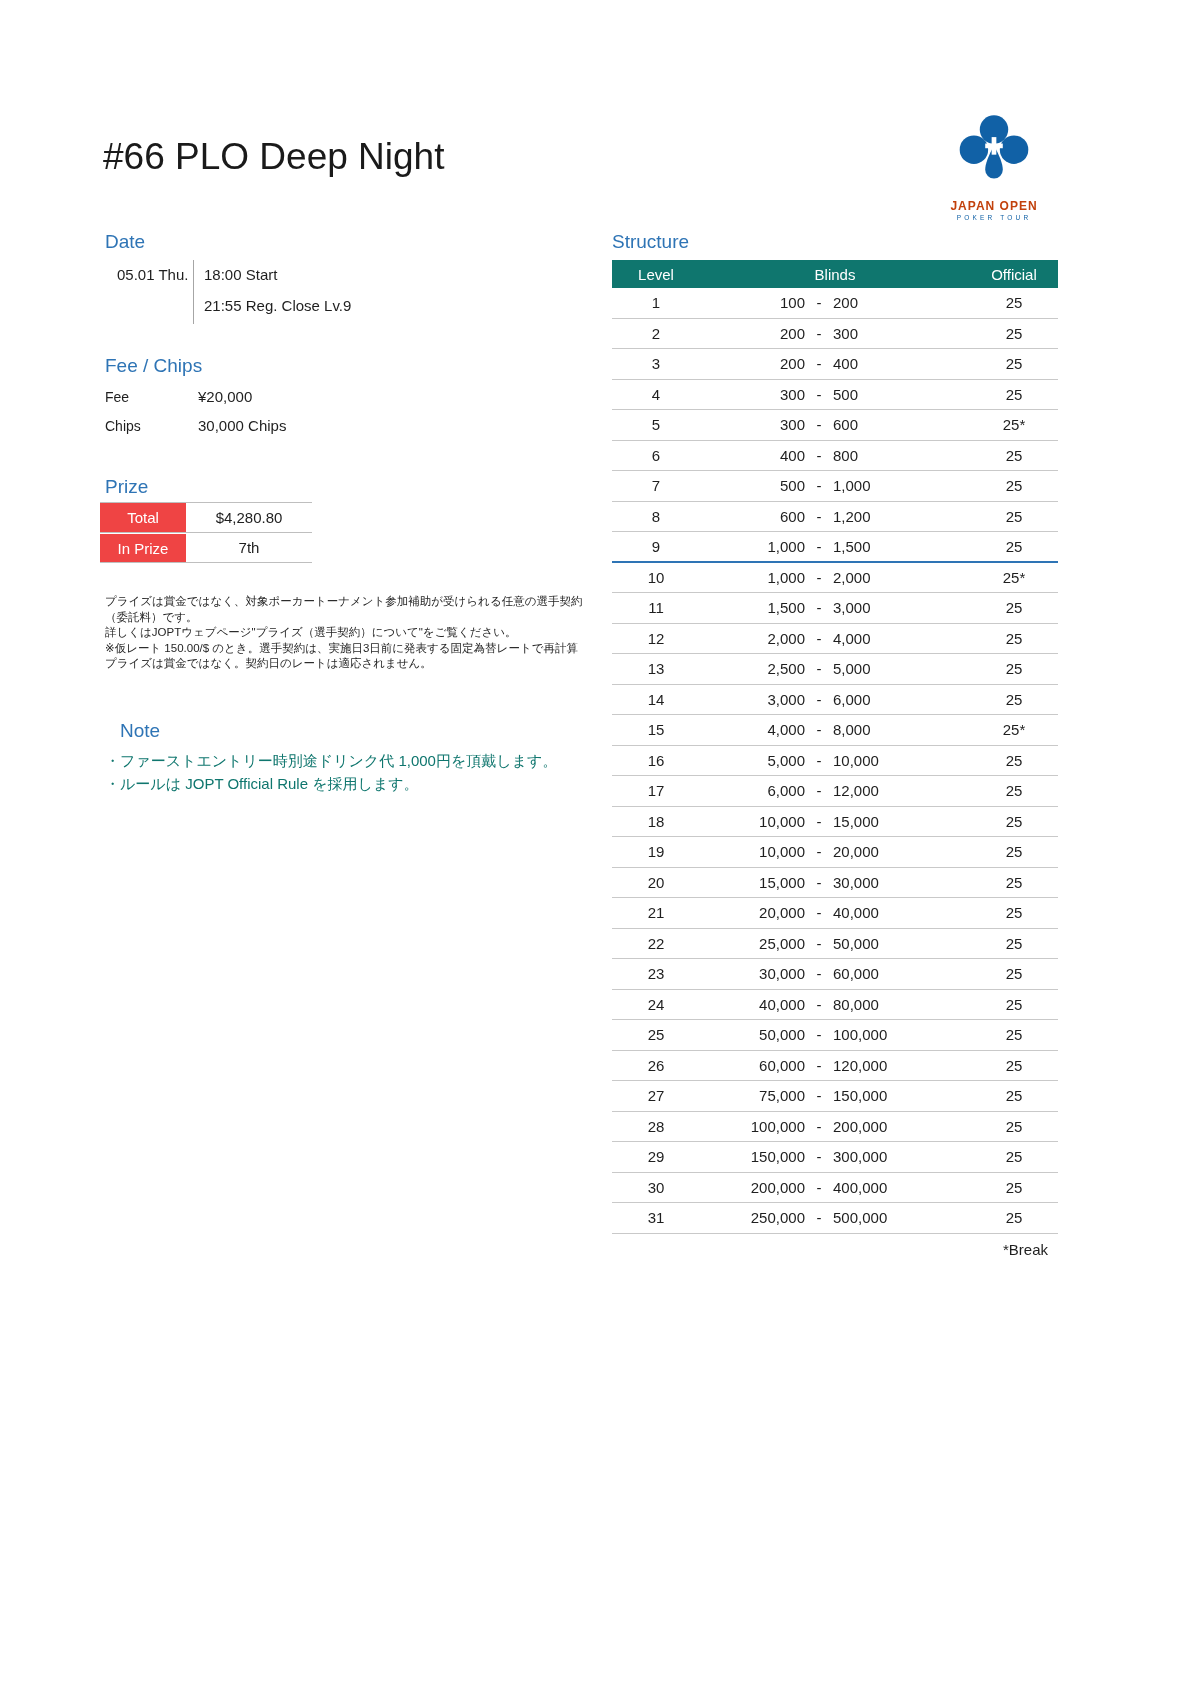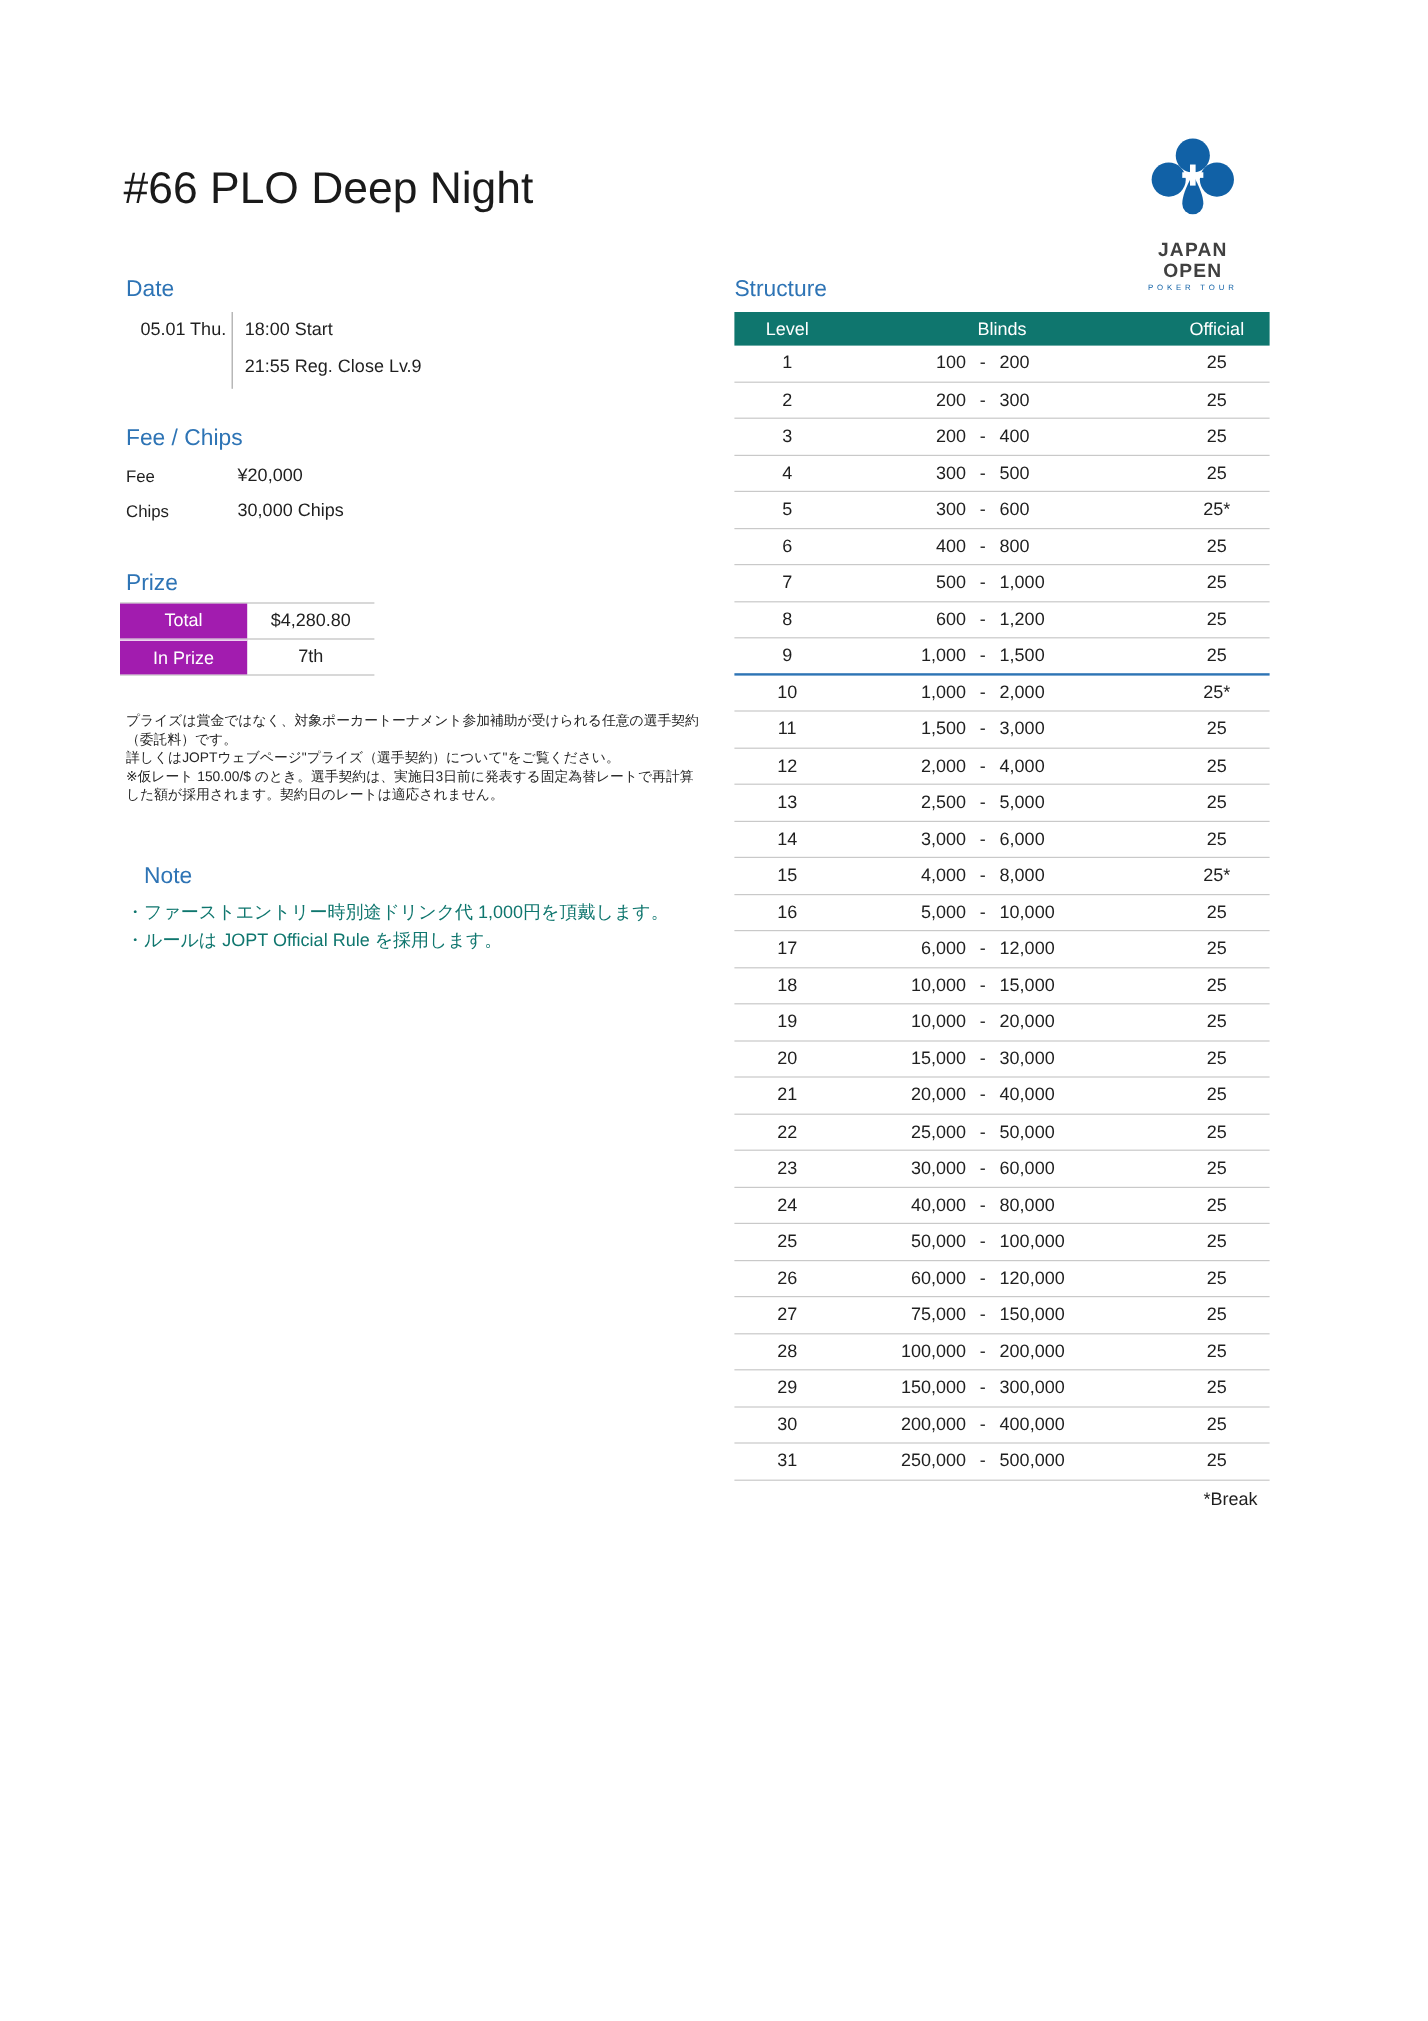--- a/index.html
+++ b/index.html
@@ -24,21 +24,21 @@
   .v-divider { width:1px; height:64px; background:#a6a6a6; }
 
   
   .label-sm { font-size:14px; color:#1f1f1f; }
   .value-sm { font-size:15px; color:#1f1f1f; }
 
   
   .prize-table { left:100px; top:502px; width:212px; border-top:1px solid #bfbfbf; }
   .prize-row { display:flex; height:30px; border-bottom:1px solid #bfbfbf; align-items:stretch; }
   .prize-label {
-    width:106px; background:#a21caf; color:#ffffff; font-size:15px;
+    width:86px; background:#ef4444; color:#ffffff; font-size:15px;
     display:flex; align-items:center; justify-content:center;
   }
   .prize-row + .prize-row .prize-label { border-top:1.5px solid #ffffff; }
   .prize-value {
     flex:1; font-size:15px; color:#1f1f1f;
     display:flex; align-items:center; justify-content:center;
   }
 
   
   .jp-note { left:105px; top:594px; width:480px; font-size:11.5px; line-height:15.6px; color:#262626; }
@@ -64,21 +64,21 @@
   .c.lvl  { width:88px;  text-align:center; }
   .c.sb   { width:105px; text-align:right; }
   .c.dash { width:28px;  text-align:center; }
   .c.bb   { width:137px; text-align:left; }
   .c.min  { width:88px;  text-align:center; }
 
   .break-note { left:612px; top:1241px; width:436px; text-align:right; font-size:15px; color:#1f1f1f; }
 
   
   .logo { left:938px; top:112px; width:112px; text-align:center; }
-  .logo-name { font-size:16px; font-weight:700; color:#404040; letter-spacing:1px; margin-top:1px; }
+  .logo-name { font-size:12px; font-weight:700; color:#c2410c; letter-spacing:1px; margin-top:1px; }
   .logo-sub { font-size:6.5px; font-weight:400; color:#1161a6; letter-spacing:3.2px; margin-top:1px; }
 </style>
 </head>
 <body>
 
 <div class="abs page-title">#66 PLO Deep Night</div>
 
 <div class="abs logo">
   <svg width="84" height="82" viewBox="0 0 100 98" aria-hidden="true">
     <g fill="#1161a6">
@@ -118,21 +118,21 @@
     <div class="prize-label">In Prize</div>
     <div class="prize-value">7th</div>
   </div>
 </div>
 
 <div class="abs jp-note">
     <div class="jp-line">プライズは賞金ではなく、対象ポーカートーナメント参加補助が受けられる任意の選手契約</div>
     <div class="jp-line">（委託料）です。</div>
     <div class="jp-line">詳しくはJOPTウェブページ"プライズ（選手契約）について"をご覧ください。</div>
     <div class="jp-line">※仮レート 150.00/$ のとき。選手契約は、実施日3日前に発表する固定為替レートで再計算</div>
-    <div class="jp-line">した額が採用されます。契約日のレートは適応されません。</div>
+    <div class="jp-line">プライズは賞金ではなく。契約日のレートは適応されません。</div>
   </div>
 
 <div class="abs sec-heading" style="left:120px; top:720px;">Note</div>
 <div class="abs note-items">
     <div class="note-line">・ファーストエントリー時別途ドリンク代 1,000円を頂戴します。</div>
     <div class="note-line">・ルールは JOPT Official Rule を採用します。</div>
   </div>
 
 <div class="abs sec-heading" style="left:612px; top:231px;">Structure</div>
 <div class="abs struct">

